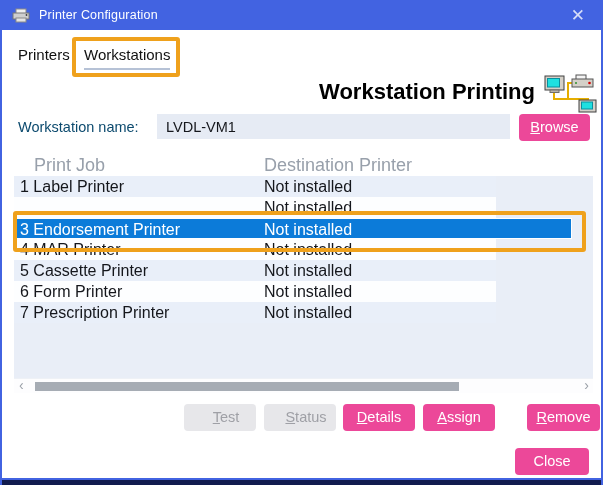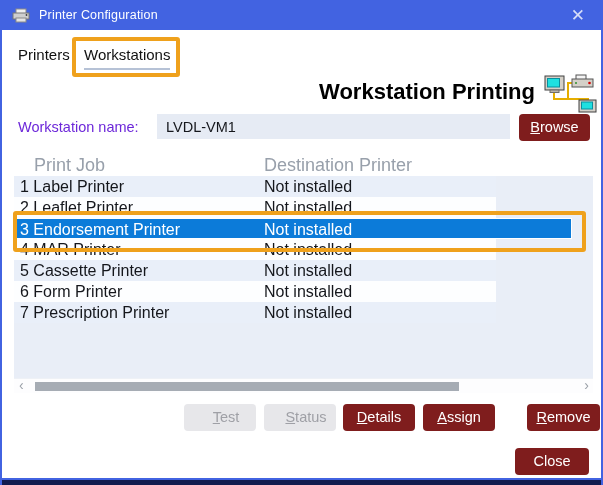--- a/index.html
+++ b/index.html
@@ -12,21 +12,21 @@
   .close-btn{margin-left:auto;color:#d6ddf8;font-size:17px;font-weight:300;cursor:default;line-height:1;
              padding:2px 6px;}
   
   .tab{position:absolute;font-size:15px;color:#111;}
   .tab-printers{left:16px;top:46px;}
   .tab-workstations{left:82px;top:46px;padding-bottom:5px;border-bottom:2px solid #b6c2d6;}
   
   .page-heading{position:absolute;top:79px;right:66px;font-size:22px;font-weight:bold;color:#000;}
   .heading-icon{position:absolute;top:74px;left:541px;width:57px;height:40px;}
   
-  .ws-label{position:absolute;left:16px;top:119px;font-size:14.5px;color:#6d28d9;}
+  .ws-label{position:absolute;left:16px;top:119px;font-size:14.5px;color:#0c4a6e;}
   .text-input{position:absolute;left:155px;top:114px;width:353px;height:25px;background:#e6ebf4;
               border:none;outline:none;font-size:14.5px;padding:0 9px;box-sizing:border-box;color:#15171c;
               font-family:"Liberation Sans",sans-serif;}
   
   .list{position:absolute;left:12px;top:152px;width:579px;height:226px;background:#e9eef7;}
   .list-header{height:24px;background:#ffffff;position:relative;}
   .list-header span{position:absolute;top:3px;font-size:18px;color:#98a0ab;}
   .col1-h{left:20px;} .col2-h{left:250px;}
   .rows{position:relative;}
   .row{height:21px;line-height:21px;font-size:16px;color:#15171c;position:relative;}
@@ -43,21 +43,21 @@
   .hs-thumb{position:absolute;left:21px;top:3px;width:424px;height:9px;background:#a6acb4;}
   .hs-arrow{position:absolute;top:-1px;font-size:14px;color:#9aa0a8;line-height:15px;}
   .hs-left{left:5px;} .hs-right{right:4px;}
   
   .annot{position:absolute;border:4px solid #efa11c;border-radius:3px;pointer-events:none;z-index:6;}
   .annot-tab{left:70px;top:37px;width:100px;height:32px;}
   .annot-row{left:11px;top:211px;width:565px;height:33px;}
   
   .btn{position:absolute;height:27px;border-radius:4px;font-size:14.5px;text-align:center;
        line-height:27px;box-sizing:border-box;cursor:default;}
-  .btn.primary{background:#7f1d1d;color:#ffffff;}
+  .btn.primary{background:#ec4899;color:#ffffff;}
   .btn.disabled{background:#e7e7ea;color:#9fa0a6;padding-left:12px;}
   .ak::first-letter{text-decoration:underline;}
   .btn-browse{left:517px;top:114px;width:71px;}
   .btn-test{left:182px;top:404px;width:72px;}
   .btn-status{left:262px;top:404px;width:72px;}
   .btn-details{left:341px;top:404px;width:72px;}
   .btn-assign{left:421px;top:404px;width:72px;}
   .btn-remove{left:501px;top:404px;width:73px;margin-left:24px;}
   .btn-close{left:513px;top:448px;width:74px;}
   
@@ -110,21 +110,20 @@
     <div class="list-header">
       <span class="col1-h">Print Job</span>
       <span class="col2-h">Destination Printer</span>
     </div>
     <div class="rows">
       <div class="row">
         <span class="c1">1 Label Printer</span>
         <span class="c2">Not installed</span>
       </div>
       <div class="row">
-        <span class="c1">2 Leaflet Printer</span>
         <span class="c2">Not installed</span>
       </div>
       <div class="row selected">
         <span class="c1">3 Endorsement Printer</span>
         <span class="c2">Not installed</span>
       </div>
       <div class="row">
         <span class="c1">4 MAR Printer</span>
         <span class="c2">Not installed</span>
       </div>

